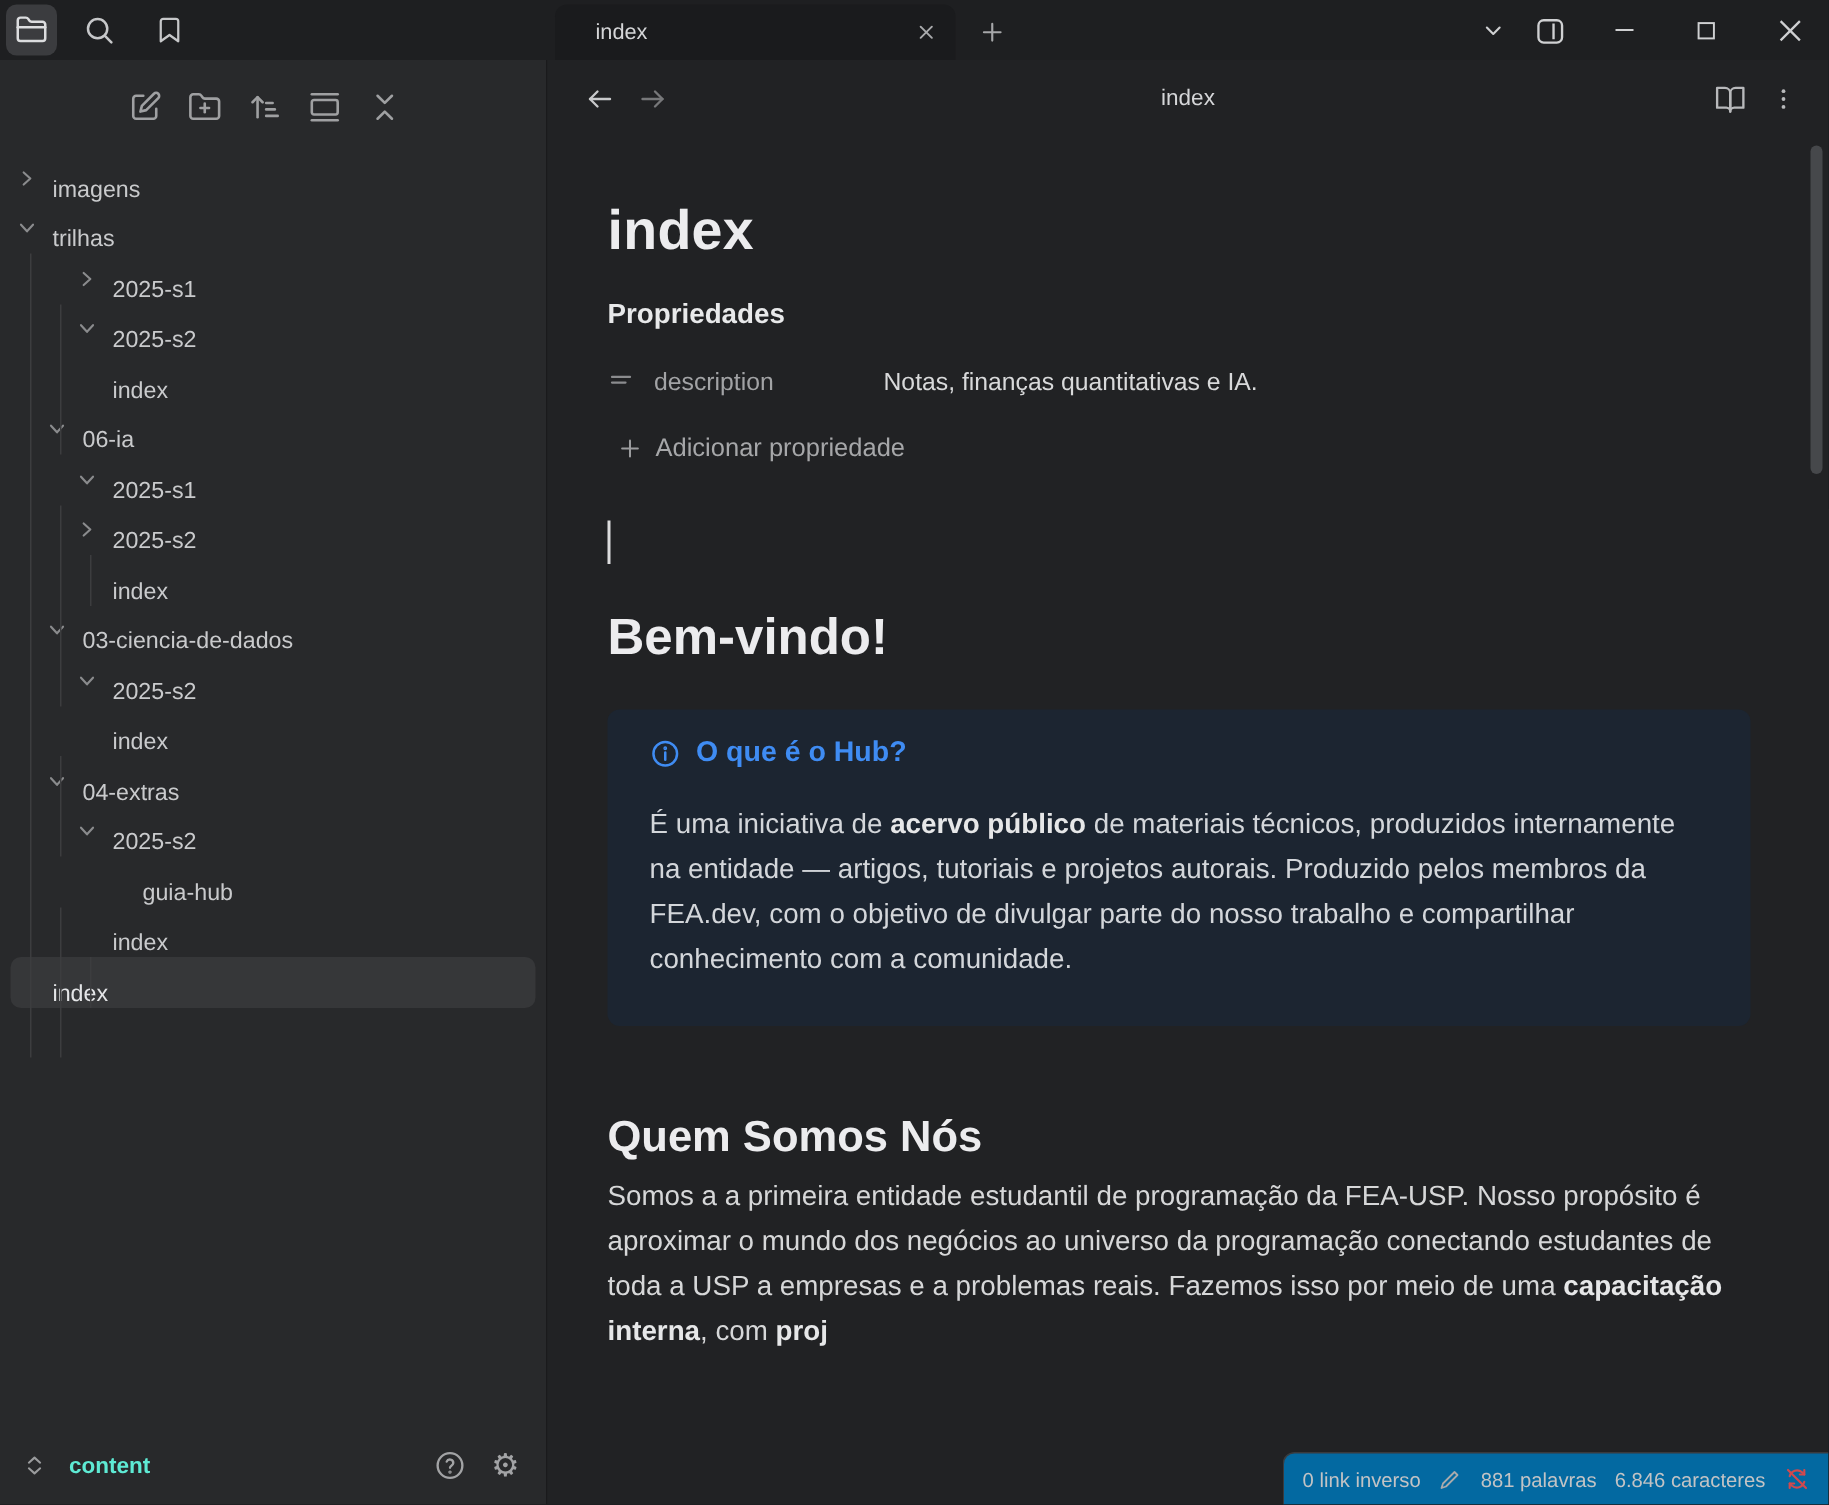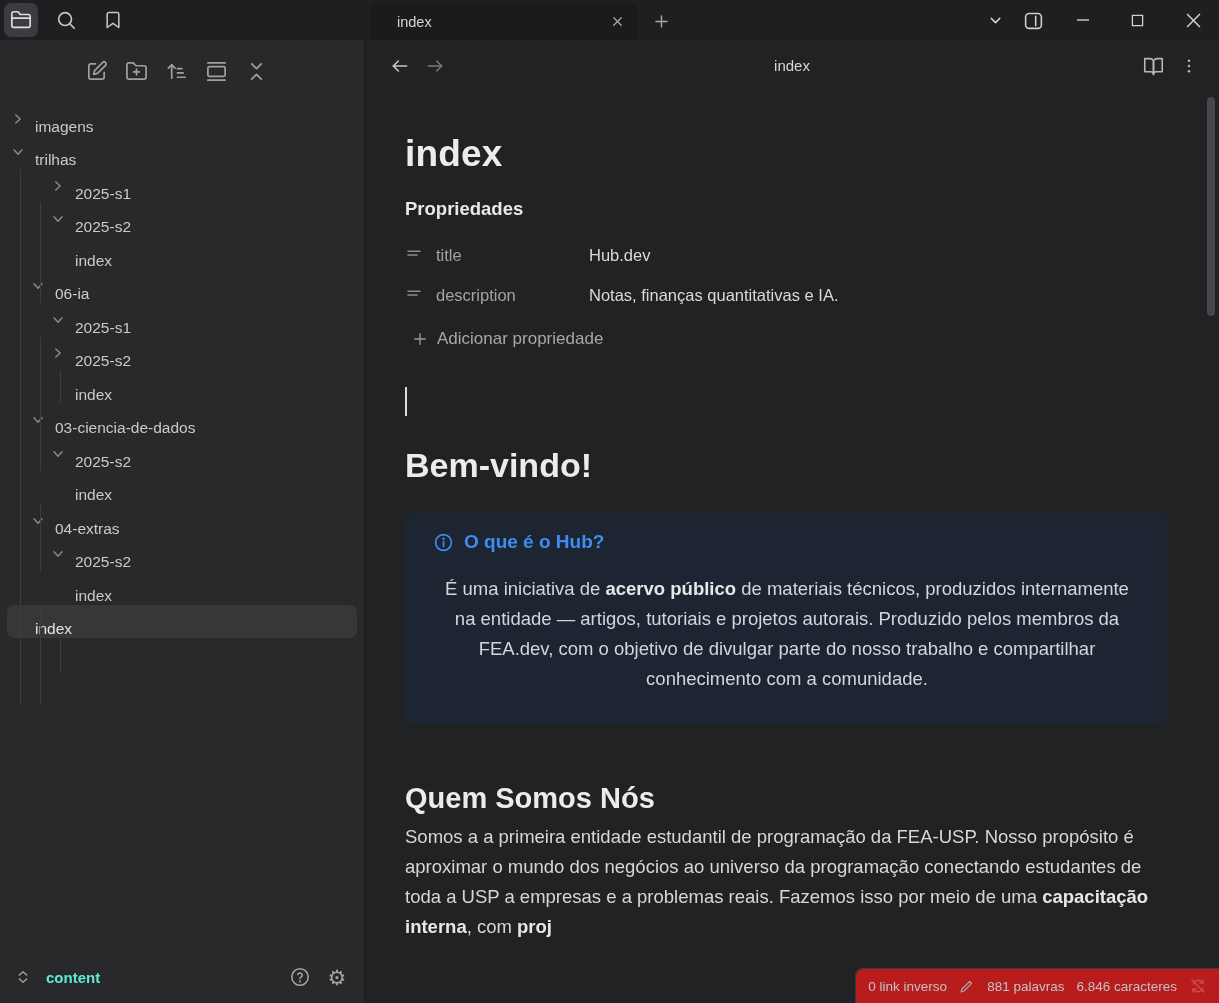--- a/index.html
+++ b/index.html
@@ -62,30 +62,30 @@
   .prop-row { height:40px; display:flex; align-items:center; }
   .prop-icon { width:18px; margin-right:13px; color:#8b8c8e; display:flex; }
   .prop-key { width:153px; font-size:16.5px; color:#a2a3a5; }
   .prop-value { font-size:16.5px; color:#d8d9da; }
   .prop-checkbox { width:17px; height:17px; border:1.5px solid #595a5c; border-radius:4px; }
   .add-prop { margin-top:8px; height:32px; display:flex; align-items:center;
     padding-left:6px; color:#a6a7a9; font-size:17px; }
   .add-prop .plus { margin-right:8px; display:flex; color:#9b9c9e; }
   .caret { margin-top:32px; width:2px; height:29px; background:#dcdcdd; }
   .welcome-heading { margin-top:28px; font-size:34px; line-height:42px; font-weight:700; color:#ececee; }
-  .callout { margin-top:27px; width:762px; border-radius:8px; padding:17px 26px 30px 28px;text-align:center; }
+  .callout { margin-top:27px; width:762px; border-radius:8px; padding:17px 26px 30px 28px; }
   .callout-title { display:flex; align-items:center; gap:10px; font-size:19px;
     font-weight:700; line-height:24px; }
   .callout-body { margin-top:20px; font-size:18.5px; line-height:30px; color:#d3d6da; }
   .about-heading { margin-top:56px; font-size:29px; line-height:36px; font-weight:700; color:#ececee; }
   .about-paragraph { margin-top:6px; font-size:18.5px; line-height:30px; color:#d6d7d8; }
   .bold { font-weight:700; color:#e6e7e8; }
 
   
-  .statusbar { position:absolute; right:0; bottom:0; height:35px; background:#b91c1c;
+  .statusbar { position:absolute; right:0; bottom:0; height:35px; background:#0369a1;
     border-top:1px solid #3a3b3e; border-left:1px solid #3a3b3e; border-top-left-radius:8px;
     display:flex; align-items:center; padding:0 12px; gap:12px; font-size:13.5px;
     color:#c2c3c5; z-index:5; }
   .status-item { white-space:nowrap; }
   .status-icon { display:flex; color:#a9aaac; }
 </style>
 </head>
 <body>
 
 <div class="app">
@@ -285,20 +285,23 @@
         </div>
         <div class="tree-row" style="height: 33.5px;">
           <span class="tree-chevron" style="left: 43px;">
             <svg width="16" height="16" viewBox="0 0 18 18" fill="none" stroke="currentColor" stroke-width="1.6" stroke-linecap="round" stroke-linejoin="round" style="">
               <polyline points="4.5,6.5 9,11.5 13.5,6.5"></polyline>
             </svg>
           </span>
           <span style="padding-left: 68px;">2025-s2</span>
         </div>
         <div class="tree-row" style="height: 33.5px;">
+          <span style="padding-left: 88px;">guia-hub</span>
+        </div>
+        <div class="tree-row" style="height: 33.5px;">
           <span style="padding-left: 68px;">index</span>
         </div>
         <div class="tree-row sel" style="height: 33.5px;">
           <span style="padding-left: 28px;">index</span>
         </div>
         <div class="tree-guide" style="left: 20px; top: 67px; height: 536px;"></div>
         <div class="tree-guide" style="left: 40px; top: 100.5px; height: 100.5px;"></div>
         <div class="tree-guide" style="left: 40px; top: 234.5px; height: 134px;"></div>
         <div class="tree-guide" style="left: 60px; top: 268px; height: 33.5px;"></div>
         <div class="tree-guide" style="left: 40px; top: 402px; height: 67px;"></div>
@@ -357,30 +360,20 @@
           </svg>
       </div>
     </div>
 
     <div class="content">
       <h1 class="note-title">index</h1>
 
       <div class="props-heading">Propriedades</div>
 
       <div class="props">
-        <div class="prop-row">
-          <span class="prop-icon">
-            <svg width="18" height="18" viewBox="0 0 24 24" fill="none" stroke="currentColor" stroke-width="2" stroke-linecap="round">
-                <line x1="4" y1="7" x2="20" y2="7"></line>
-                <line x1="4" y1="12" x2="16" y2="12"></line>
-              </svg>
-          </span>
-          <span class="prop-key">title</span>
-          <span class="prop-value">Hub.dev</span>
-        </div>
         <div class="prop-row">
           <span class="prop-icon">
             <svg width="18" height="18" viewBox="0 0 24 24" fill="none" stroke="currentColor" stroke-width="2" stroke-linecap="round">
                 <line x1="4" y1="7" x2="20" y2="7"></line>
                 <line x1="4" y1="12" x2="16" y2="12"></line>
               </svg>
           </span>
           <span class="prop-key">description</span>
           <span class="prop-value">Notas, finanças quantitativas e IA.</span>
         </div>

